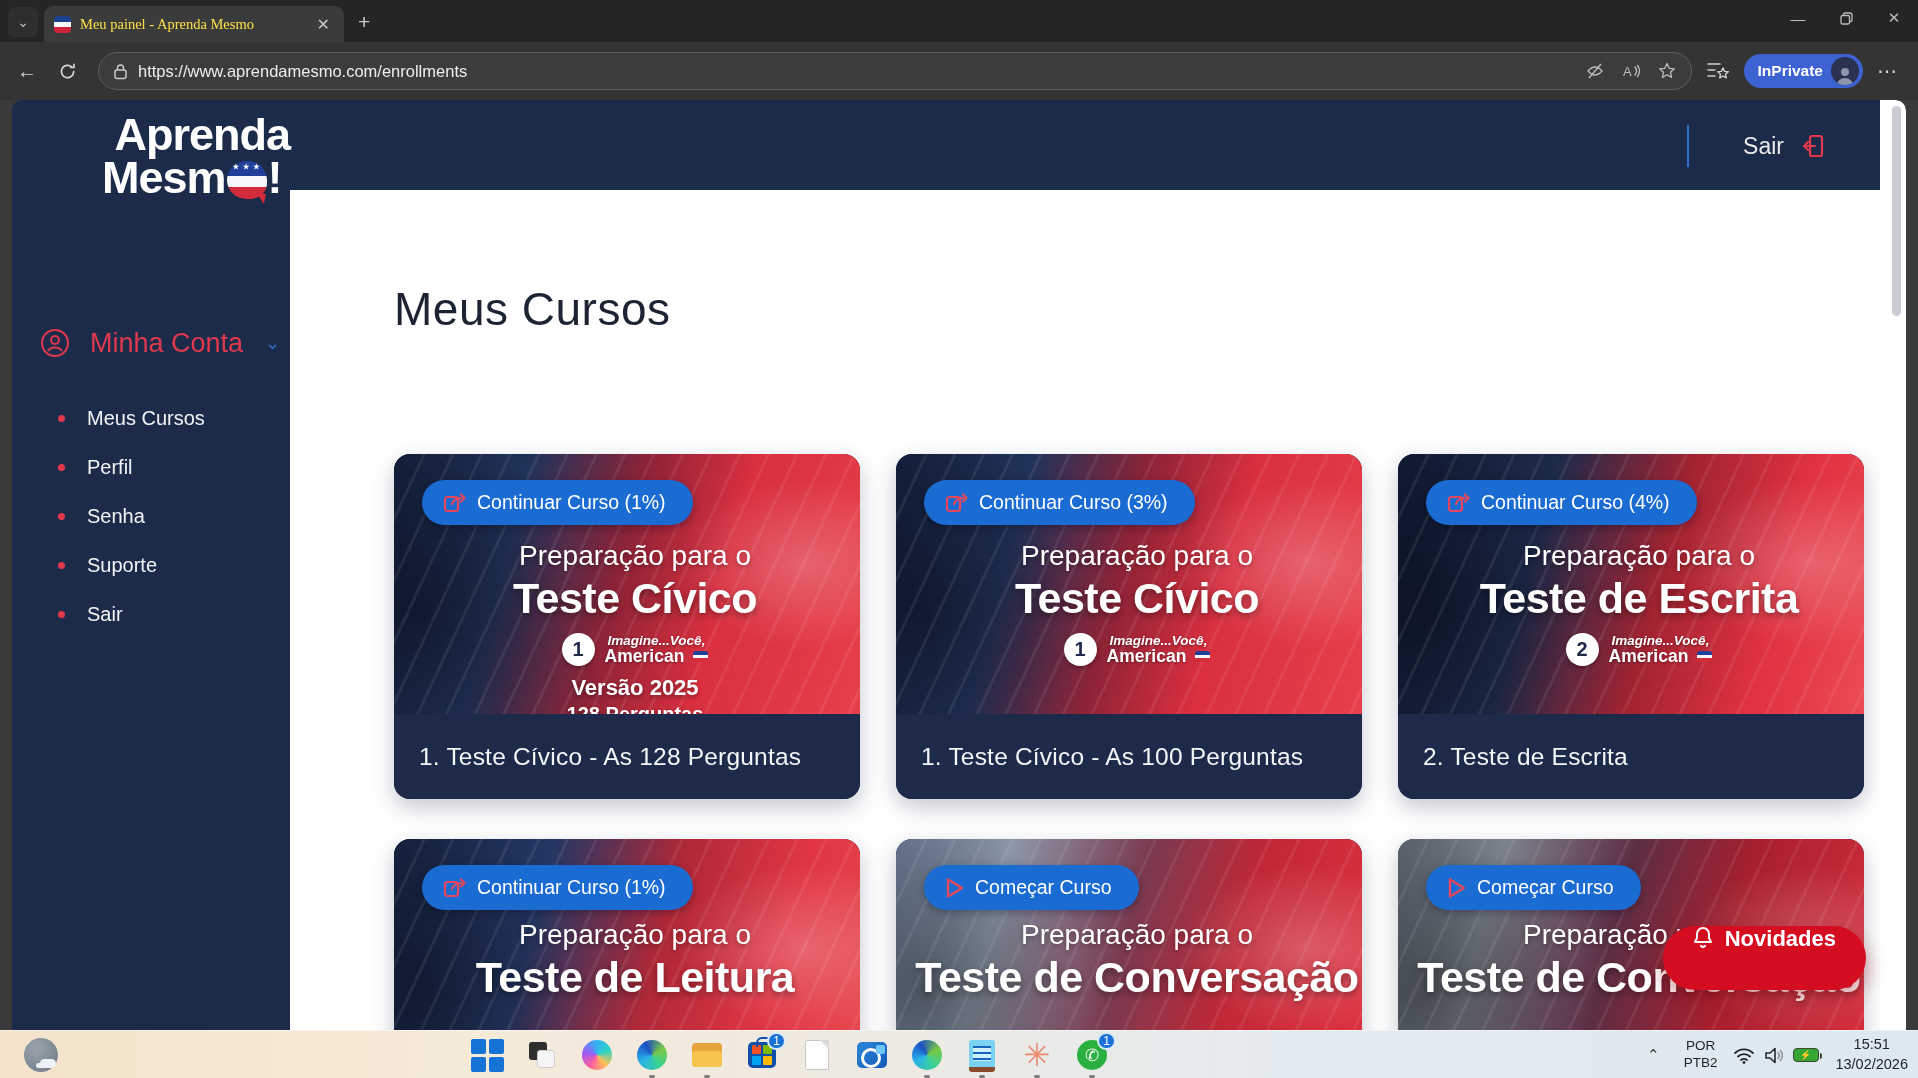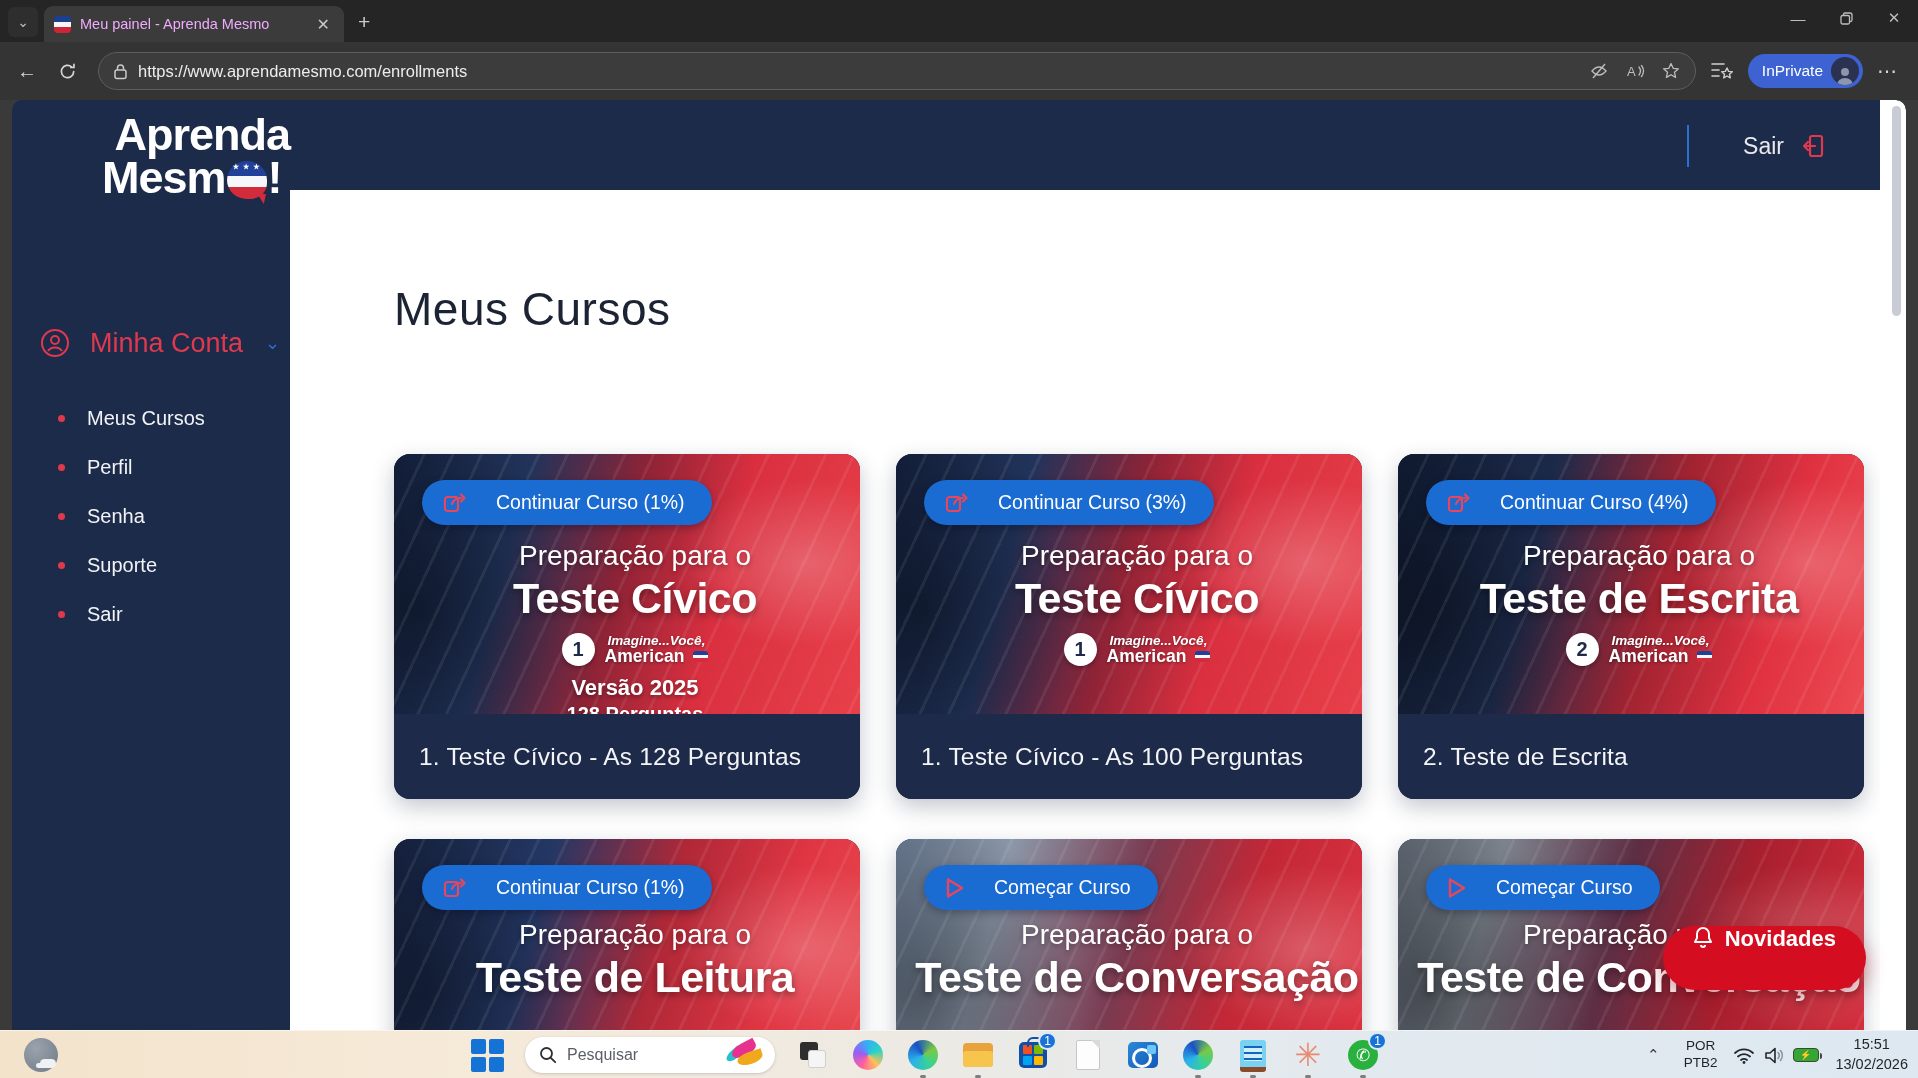--- a/index.html
+++ b/index.html
@@ -4,33 +4,33 @@
 <style>
   * { margin:0; padding:0; box-sizing:border-box; }
   html,body { width:1918px; height:1078px; overflow:hidden; font-family:"Liberation Sans", sans-serif; }
   body { background:#3a3a3a; }
 
   
   .tabstrip { height:42px; background:#252525; display:flex; align-items:flex-end; position:relative; }
   .tab-search-btn { width:30px; height:30px; margin:0 6px 5px 8px; border-radius:6px; background:#2e2e2e; color:#bdbdbd; display:flex; align-items:center; justify-content:center; font-size:14px; }
   .tab { width:300px; height:36px; background:#3b3b3b; border-radius:9px 9px 0 0; display:flex; align-items:center; padding:0 10px; gap:9px; }
   .favicon { width:17px; height:17px; border-radius:4px; background:linear-gradient(#1d3f8f 0 38%, #f4f6f9 38% 66%, #cf2438 66% 100%); flex:0 0 auto; }
-  .tab-title { color:#f0abfc; font-size:14.5px; white-space:nowrap; overflow:hidden; flex:1; }
+  .tab-title { color:#fde047; font-size:14.5px; white-space:nowrap; overflow:hidden; flex:1;font-family:Liberation Serif, serif; }
   .tab-close { color:#c9c9c9; font-size:16px; padding:0 4px; }
   .newtab-btn { color:#c9c9c9; font-size:21px; margin:0 0 8px 14px; }
   .win-controls { position:absolute; right:0; top:0; height:36px; display:flex; }
   .win-btn { width:48px; height:36px; display:flex; align-items:center; justify-content:center; color:#bdbdbd; font-size:15px; }
 
   .toolbar { height:58px; background:#343434; display:flex; align-items:center; padding:0 10px; gap:6px; }
   .nav-btn { width:34px; height:34px; display:flex; align-items:center; justify-content:center; color:#d6d6d6; font-size:20px; border-radius:6px; }
   .omnibox { flex:1; height:38px; margin:0 8px; background:#3c3c3c; border:1px solid #5d5d5d; border-radius:19px; display:flex; align-items:center; padding:0 14px; gap:10px; }
   .omni-url { color:#ececec; font-size:16.5px; flex:1; }
   .omni-icons { display:flex; align-items:center; gap:16px; color:#bdbdbd; }
   .chrome-right { display:flex; align-items:center; gap:14px; padding-right:10px; }
-  .inprivate-pill { height:34px; background:#3d62d2; border-radius:17px; display:flex; align-items:center; gap:8px; padding:0 4px 0 14px; }
+  .inprivate-pill { height:34px; background:#3d62d2; border-radius:17px; display:flex; align-items:center; gap:8px; padding:0 4px 0 14px;font-weight:bold; }
   .inprivate-label { color:#ffffff; font-size:15.5px; }
   .avatar { width:28px; height:28px; border-radius:50%; background:#2b3150; display:flex; align-items:end; justify-content:center; overflow:hidden; }
   .more-btn { color:#d6d6d6; font-size:20px; letter-spacing:1px; }
 
   
   .page { position:absolute; left:12px; top:100px; width:1894px; height:930px; background:#1d2b4b; border-radius:10px 10px 0 0; overflow:hidden; }
   .scroll-gutter { position:absolute; right:0; top:0; bottom:0; width:26px; background:#ffffff; border-top-right-radius:10px; }
   .scroll-thumb { position:absolute; right:5px; top:6px; width:9px; height:210px; border-radius:5px; background:#c9ccd4; }
 
   .site-header { position:absolute; left:278px; right:26px; top:0; height:90px; }
@@ -65,21 +65,21 @@
   .bg-leitura { background:linear-gradient(105deg, #15223f 0%, #243764 30%, #b02837 55%, #e03543 78%, #e84a50 100%); }
   .bg-conversa  { background:linear-gradient(105deg, #67788f 0%, #8b97a8 22%, #7a3a50 48%, #c22736 70%, #e03341 100%); }
   .bg-conversa2 { background:linear-gradient(105deg, #5d6672 0%, #7d848e 20%, #5d2e44 45%, #a81f2e 68%, #d92f3d 100%); }
   .card-img::before { content:""; position:absolute; inset:0;
       background:radial-gradient(ellipse 180px 120px at 88% 42%, rgba(255,255,255,.22), rgba(255,255,255,0) 70%),
                  radial-gradient(ellipse 220px 260px at 6% 60%, rgba(0,0,0,.38), rgba(0,0,0,0) 70%); }
   .card-img::after { content:""; position:absolute; inset:0; opacity:.10;
       background:repeating-linear-gradient(115deg, rgba(255,255,255,.7) 0 3px, rgba(255,255,255,0) 3px 26px); }
 
   .card-btn { position:absolute; left:28px; top:26px; height:45px; border-radius:23px; background:#1a6bd2; border:none;
-      display:inline-flex; align-items:center; gap:29px; padding:0 27px 0 21px; color:#fff; font-size:19.5px; font-family:inherit; z-index:3; box-shadow:0 3px 8px rgba(0,0,30,.3); }
+      display:inline-flex; align-items:center; gap:10px; padding:0 27px 0 21px; color:#fff; font-size:19.5px; font-family:inherit; z-index:3; box-shadow:0 3px 8px rgba(0,0,30,.3); }
   .card-copy { position:absolute; left:16px; right:0; top:86px; text-align:center; color:#fff; z-index:2; }
   .card-line1 { font-size:28px; font-weight:400; text-shadow:0 2px 5px rgba(0,0,0,.35); }
   .card-line2 { font-size:43px; font-weight:800; letter-spacing:-0.5px; margin-top:2px; text-shadow:0 3px 7px rgba(0,0,0,.4); }
   .brand-row { display:flex; align-items:center; justify-content:center; gap:10px; margin-top:10px; }
   .badge-circle { width:33px; height:33px; border-radius:50%; background:#ffffff; color:#1e2a4a; font-weight:bold; font-size:20px; display:flex; align-items:center; justify-content:center; box-shadow:0 2px 4px rgba(0,0,0,.3); }
   .brand-text { text-align:center; line-height:1; text-shadow:0 1px 3px rgba(0,0,0,.4); }
   .brand-top { font-style:italic; font-weight:bold; font-size:13.5px; }
   .brand-bottom { font-weight:bold; font-size:17.5px; display:flex; align-items:center; gap:9px; }
   .mini-flag { width:15px; height:11px; border-radius:3px; display:inline-block; background:linear-gradient(#20409a 0 36%, #f5f7fa 36% 66%, #d22c3c 66% 100%); }
   .card-extra1 { font-size:22px; font-weight:bold; margin-top:9px; text-shadow:0 2px 4px rgba(0,0,0,.4); }
@@ -433,32 +433,20 @@
 
   <div class="tb-center">
     <div class="tb-icon">
         <span class="tb-start">
           <span></span>
           <span></span>
           <span></span>
           <span></span>
         </span>
       </div>
-    <div class="tb-search">
-      <svg width="18" height="18" viewBox="0 0 18 18">
-          <circle cx="7.5" cy="7.5" r="5.5" fill="none" stroke="#2b2f33" stroke-width="1.8"></circle>
-          <line x1="11.8" y1="11.8" x2="16.2" y2="16.2" stroke="#2b2f33" stroke-width="1.8" stroke-linecap="round"></line>
-        </svg>
-      <span class="tb-search-label">Pesquisar</span>
-      <span class="feathers">
-          <i class="f3"></i>
-          <i class="f1"></i>
-          <i class="f2"></i>
-        </span>
-    </div>
 
     <div class="tb-icon">
         <span class="ic-taskview">
           <b class="b1"></b>
           <b class="b2"></b>
         </span>
       </div>
     <div class="tb-icon">
         <span class="ic-copilot"></span>
       </div>

